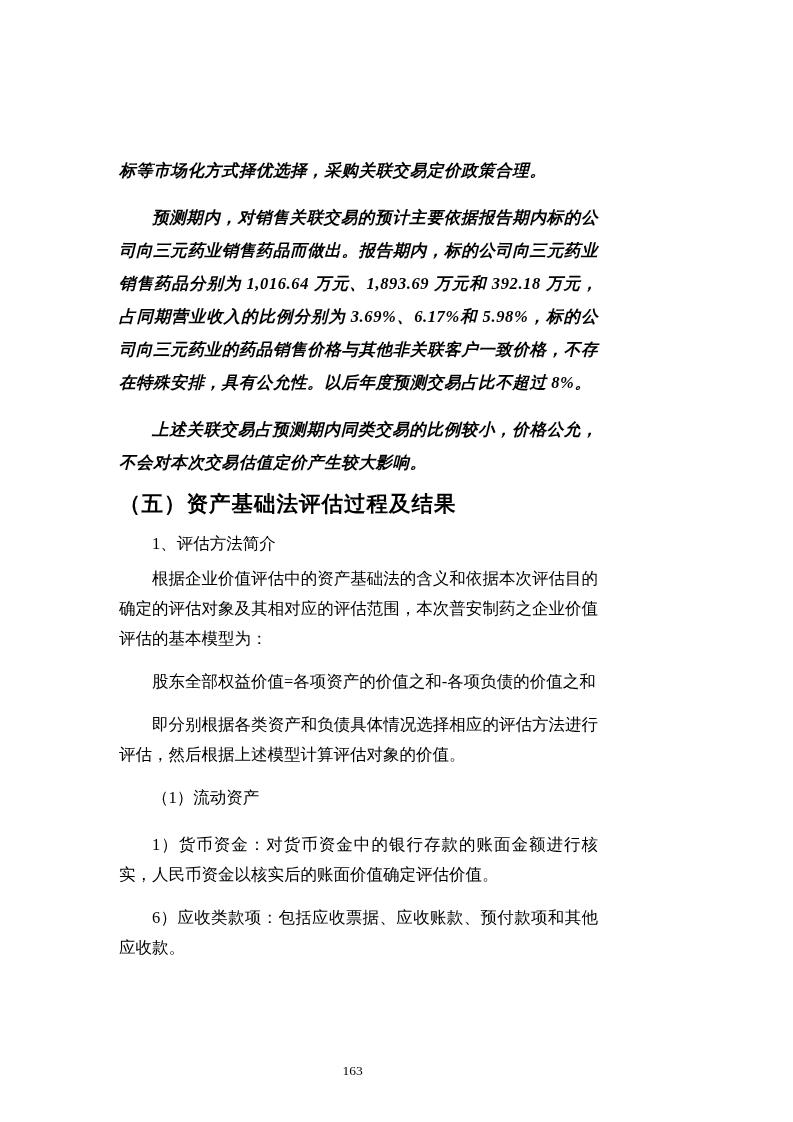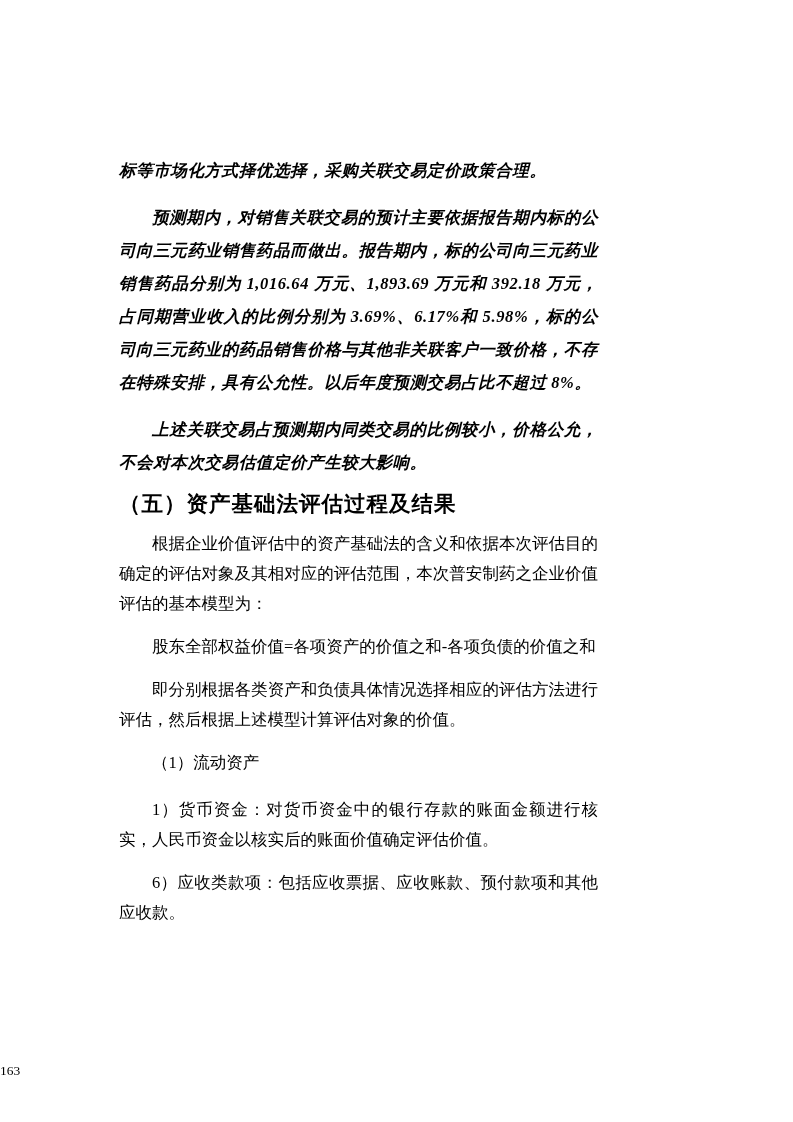--- a/index.html
+++ b/index.html
@@ -51,38 +51,40 @@
   .sub { margin-bottom: 5px; text-align: left; }
   .sub-wide { margin-bottom: 17px; text-align: left; }
   .formula { text-align: left; }
   .indent { text-indent: 2em; }
   .after-d { margin-bottom: 14px; }
   .footer {
     position: absolute;
     left: 0;
     right: 9px;
     top: 1022px;
+    text-align: center;
     font-family: "Liberation Serif", "DejaVu Serif", serif;
     font-size: 13.5px;
     line-height: 18px;
   }
 </style>
 </head>
 <body>
 
 <div class="page">
 
   <p class="bi">标等市场化方式择优选择，采购关联交易定价政策合理。</p>
 
   <p class="bi indent">预测期内，对销售关联交易的预计主要依据报告期内标的公司向三元药业销售药品而做出。报告期内，标的公司向三元药业销售药品分别为 1,016.64 万元、1,893.69 万元和 392.18 万元，占同期营业收入的比例分别为 3.69%、6.17%和 5.98%，标的公司向三元药业的药品销售价格与其他非关联客户一致价格，不存在特殊安排，具有公允性。以后年度预测交易占比不超过 8%。</p>
 
   <p class="bi indent last">上述关联交易占预测期内同类交易的比例较小，价格公允，不会对本次交易估值定价产生较大影响。</p>
 
   <h2 class="h1">（五）资产基础法评估过程及结果</h2>
 
+  <p class="body-p sub indent">1、评估方法简介</p>
 
 
   <p class="body-p indent">根据企业价值评估中的资产基础法的含义和依据本次评估目的确定的评估对象及其相对应的评估范围，本次普安制药之企业价值评估的基本模型为：</p>
 
   <p class="body-p formula indent">股东全部权益价值=各项资产的价值之和-各项负债的价值之和</p>
 
   <p class="body-p indent">即分别根据各类资产和负债具体情况选择相应的评估方法进行评估，然后根据上述模型计算评估对象的价值。</p>
 
 
   <p class="body-p sub-wide indent">（1）流动资产</p>

